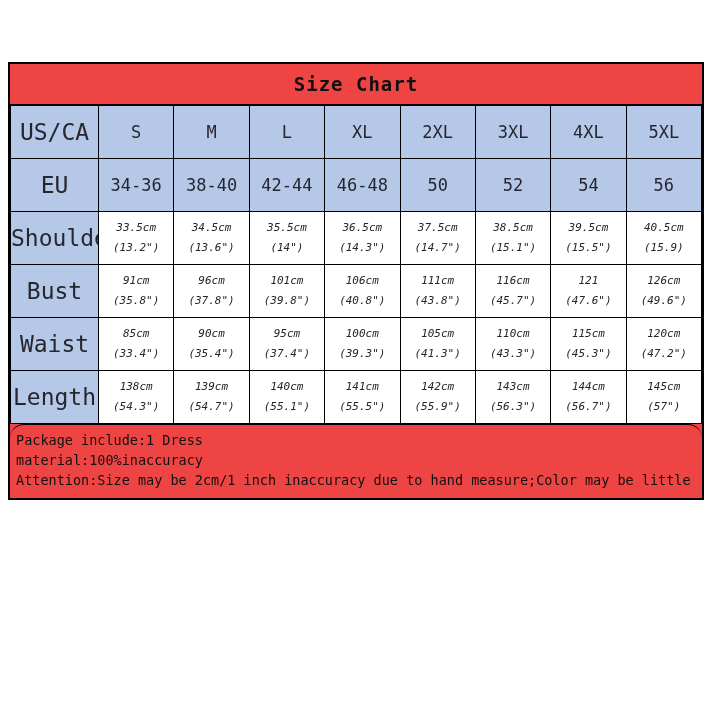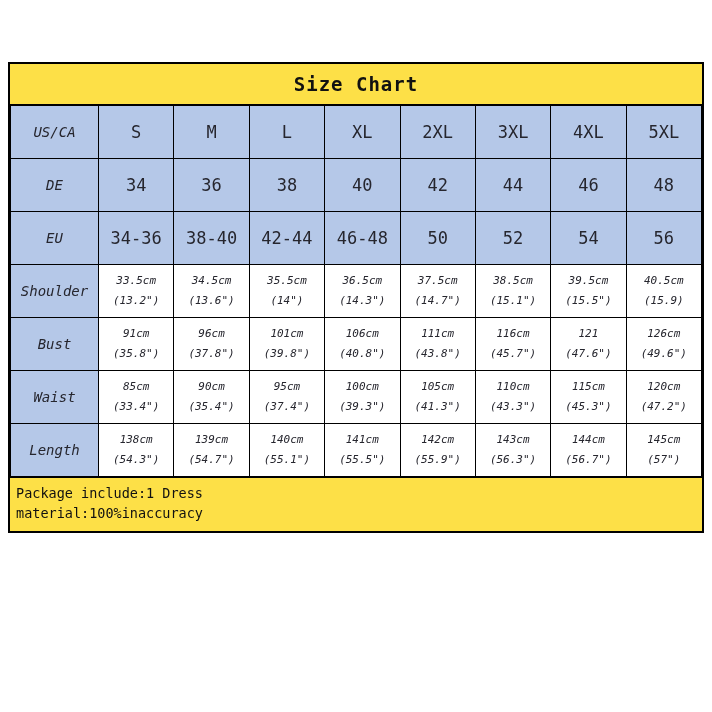--- a/index.html
+++ b/index.html
@@ -17,21 +17,21 @@
     height: 712px;
     background: #ffffff;
   }
   .chart-box {
     position: absolute;
     left: 8px;
     top: 62px;
     width: 696px;
     box-sizing: border-box;
     border: 2px solid #000000;
-    background: #fde047;
+    background: #ef4444;
   }
   .title-row {
     height: 40px;
     line-height: 40px;
     text-align: center;
     font-size: 19px;
     font-weight: bold;
     letter-spacing: 1px;
     color: #111111;
     border-bottom: 1px solid #000000;
@@ -48,22 +48,21 @@
     text-align: center;
     vertical-align: middle;
     padding: 0;
     font-weight: normal;
     color: #26262e;
     height: 52px;
     overflow: hidden;
   }
   th.row-label {
     background: #b5c8e8;
-    font-size: 14px;
-    font-style: italic;
+    font-size: 23px;
   }
   tr.size-row td {
     background: #b5c8e8;
     font-size: 17px;
   }
   tr.meas-row td {
     background: #ffffff;
     font-size: 11px;
     line-height: 20px;
     font-style: italic;
@@ -72,20 +71,21 @@
     display: block;
   }
   .notes {
     border-top: 1px solid #000000;
     padding: 5px 6px 8px 6px;
     font-size: 13.5px;
     line-height: 20px;
     color: #111111;
     white-space: nowrap;
     overflow: hidden;
+    border-radius: 14px;
   }
 </style>
 </head>
 <body>
 
 <div class="sheet">
   <div class="chart-box">
     <div class="title-row">Size Chart</div>
 
     <table class="size-table">
@@ -106,31 +106,20 @@
             <td>S</td>
             <td>M</td>
             <td>L</td>
             <td>XL</td>
             <td>2XL</td>
             <td>3XL</td>
             <td>4XL</td>
             <td>5XL</td>
           </tr>
           <tr class="size-row">
-            <th class="row-label">DE</th>
-            <td>34</td>
-            <td>36</td>
-            <td>38</td>
-            <td>40</td>
-            <td>42</td>
-            <td>44</td>
-            <td>46</td>
-            <td>48</td>
-          </tr>
-          <tr class="size-row">
             <th class="row-label">EU</th>
             <td>34-36</td>
             <td>38-40</td>
             <td>42-44</td>
             <td>46-48</td>
             <td>50</td>
             <td>52</td>
             <td>54</td>
             <td>56</td>
           </tr>
@@ -273,15 +262,16 @@
               <span class="ln">145cm</span>
               <span class="ln">(57")</span>
             </td>
           </tr>
         </tbody>
     </table>
 
     <div class="notes" id="notes-block">
         <div>Package include:1 Dress</div>
         <div>material:100%inaccuracy</div>
+        <div>Attention:Size may be 2cm/1 inch inaccuracy due to hand measure;Color may be little</div>
       </div>
   </div>
 </div>
 
 </body></html>

